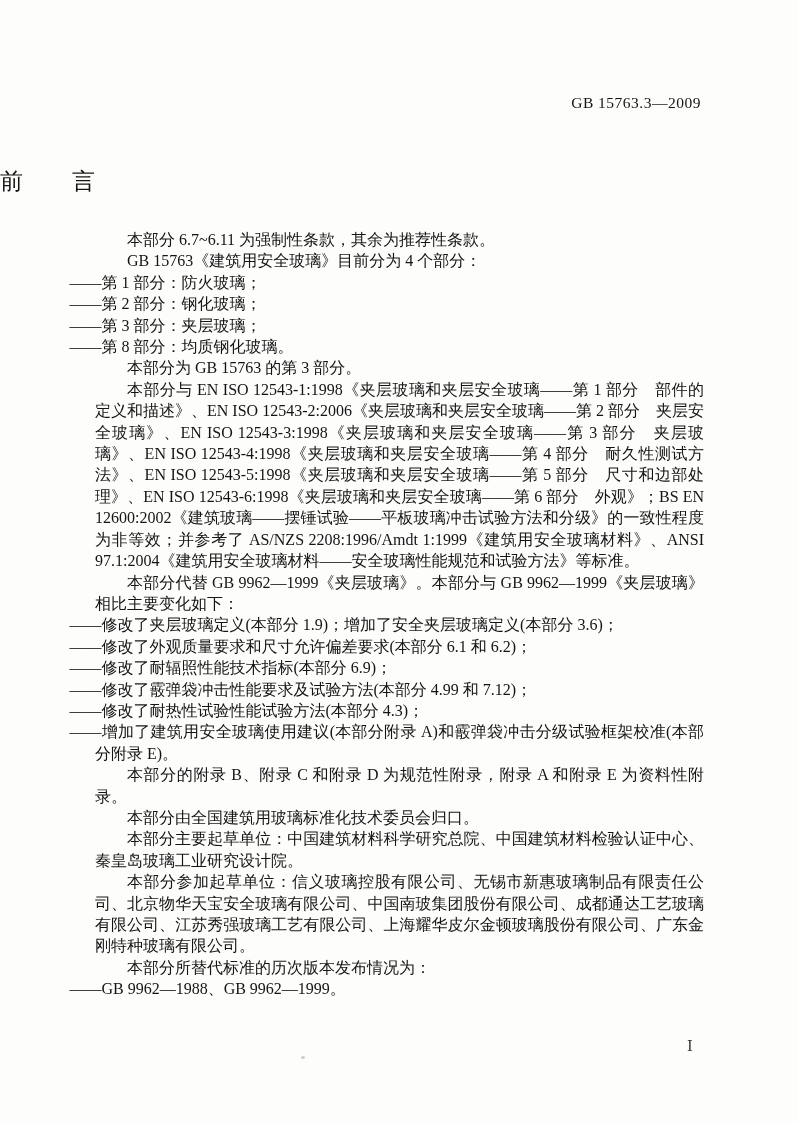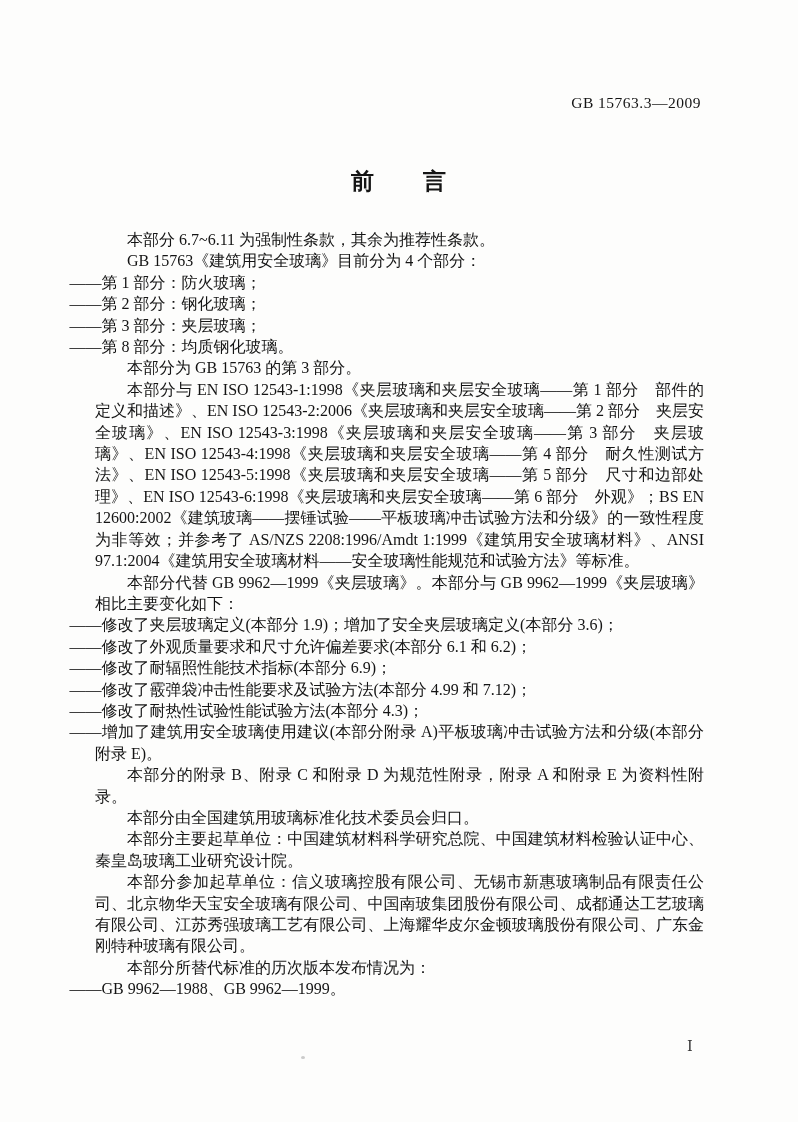--- a/index.html
+++ b/index.html
@@ -25,23 +25,23 @@
     font-weight: normal;
     letter-spacing: 0.5px;
     white-space: nowrap;
     margin-top: 8px;
   }
   .page-title {
     position: absolute;
     top: 166px;
     left: 0;
     width: 100%;
-    text-align: center;
+    text-align: left;
     font-size: 23px;
-    font-weight: bold;
+    font-weight: normal;
     letter-spacing: 1px;
     white-space: pre;
   }
   .body-text {
     position: absolute;
     left: 95px;
     top: 229px;
     width: 609px;
     font-size: 16px;
     line-height: 21.4px;
@@ -93,21 +93,21 @@
       <p class="p-dash">——第 3 部分：夹层玻璃；</p>
       <p class="p-dash">——第 8 部分：均质钢化玻璃。</p>
       <p class="p-indent">本部分为 GB 15763 的第 3 部分。</p>
       <p class="p-indent">本部分与 EN ISO 12543-1:1998《夹层玻璃和夹层安全玻璃——第 1 部分　部件的定义和描述》、EN ISO 12543-2:2006《夹层玻璃和夹层安全玻璃——第 2 部分　夹层安全玻璃》、EN ISO 12543-3:1998《夹层玻璃和夹层安全玻璃——第 3 部分　夹层玻璃》、EN ISO 12543-4:1998《夹层玻璃和夹层安全玻璃——第 4 部分　耐久性测试方法》、EN ISO 12543-5:1998《夹层玻璃和夹层安全玻璃——第 5 部分　尺寸和边部处理》、EN ISO 12543-6:1998《夹层玻璃和夹层安全玻璃——第 6 部分　外观》；BS EN 12600:2002《建筑玻璃——摆锤试验——平板玻璃冲击试验方法和分级》的一致性程度为非等效；并参考了 AS/NZS 2208:1996/Amdt 1:1999《建筑用安全玻璃材料》、ANSI 97.1:2004《建筑用安全玻璃材料——安全玻璃性能规范和试验方法》等标准。</p>
       <p class="p-indent">本部分代替 GB 9962—1999《夹层玻璃》。本部分与 GB 9962—1999《夹层玻璃》相比主要变化如下：</p>
       <p class="p-dash">——修改了夹层玻璃定义(本部分 1.9)；增加了安全夹层玻璃定义(本部分 3.6)；</p>
       <p class="p-dash">——修改了外观质量要求和尺寸允许偏差要求(本部分 6.1 和 6.2)；</p>
       <p class="p-dash">——修改了耐辐照性能技术指标(本部分 6.9)；</p>
       <p class="p-dash">——修改了霰弹袋冲击性能要求及试验方法(本部分 4.99 和 7.12)；</p>
       <p class="p-dash">——修改了耐热性试验性能试验方法(本部分 4.3)；</p>
-      <p class="p-dash">——增加了建筑用安全玻璃使用建议(本部分附录 A)平板玻璃冲击试验方法和分级(本部分附录 E)。</p>
+      <p class="p-dash">——增加了建筑用安全玻璃使用建议(本部分附录 A)和霰弹袋冲击分级试验框架校准(本部分附录 E)。</p>
       <p class="p-indent">本部分的附录 B、附录 C 和附录 D 为规范性附录，附录 A 和附录 E 为资料性附录。</p>
       <p class="p-indent">本部分由全国建筑用玻璃标准化技术委员会归口。</p>
       <p class="p-indent">本部分主要起草单位：中国建筑材料科学研究总院、中国建筑材料检验认证中心、秦皇岛玻璃工业研究设计院。</p>
       <p class="p-indent">本部分参加起草单位：信义玻璃控股有限公司、无锡市新惠玻璃制品有限责任公司、北京物华天宝安全玻璃有限公司、中国南玻集团股份有限公司、成都通达工艺玻璃有限公司、江苏秀强玻璃工艺有限公司、上海耀华皮尔金顿玻璃股份有限公司、广东金刚特种玻璃有限公司。</p>
       <p class="p-indent">本部分所替代标准的历次版本发布情况为：</p>
       <p class="p-dash">——GB 9962—1988、GB 9962—1999。</p>
     </div>
 
   <div class="artifact-dot"></div>
 

